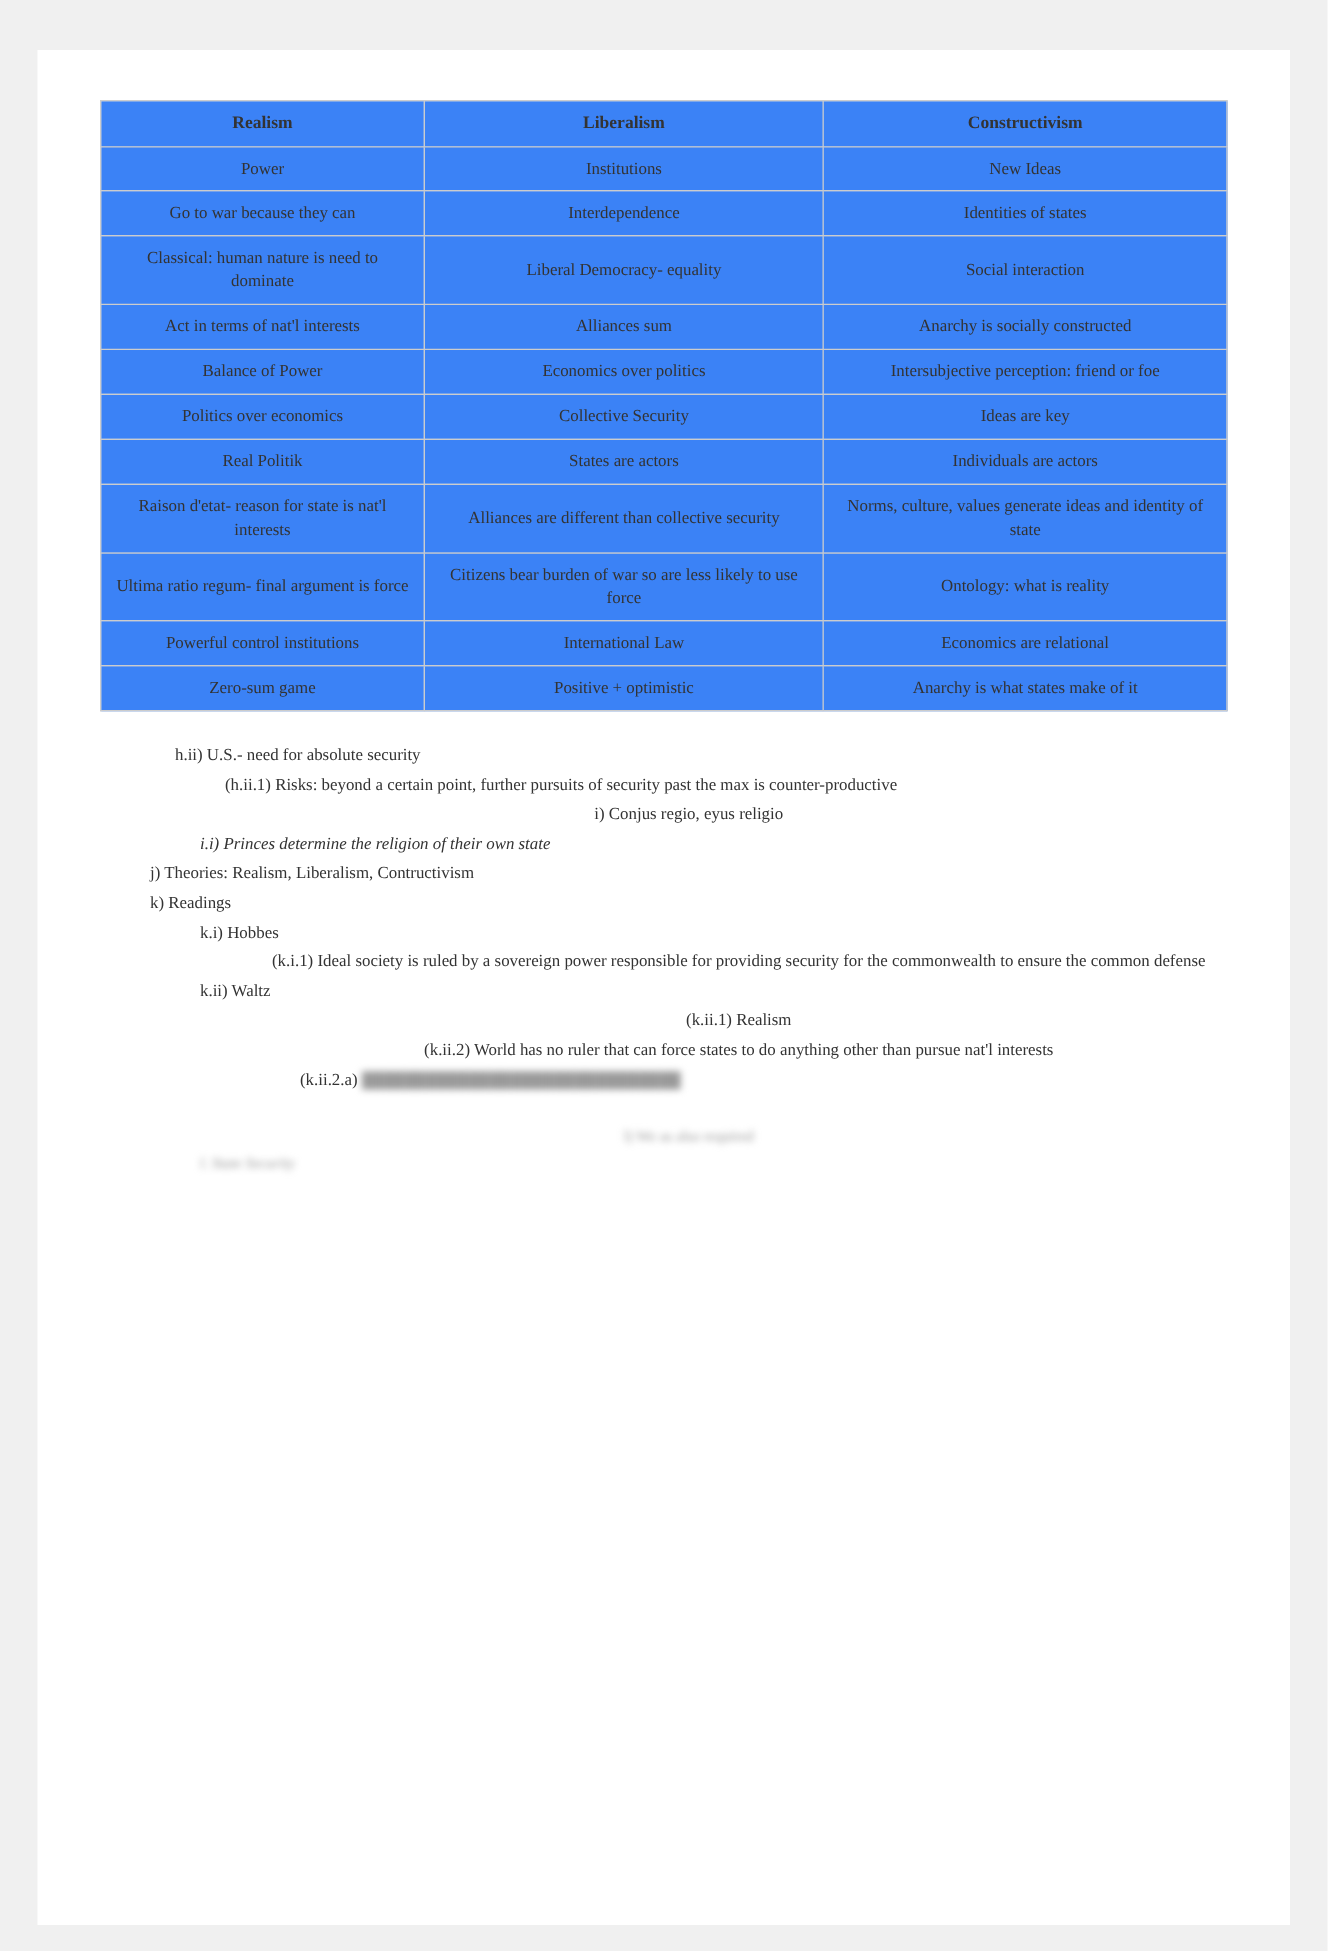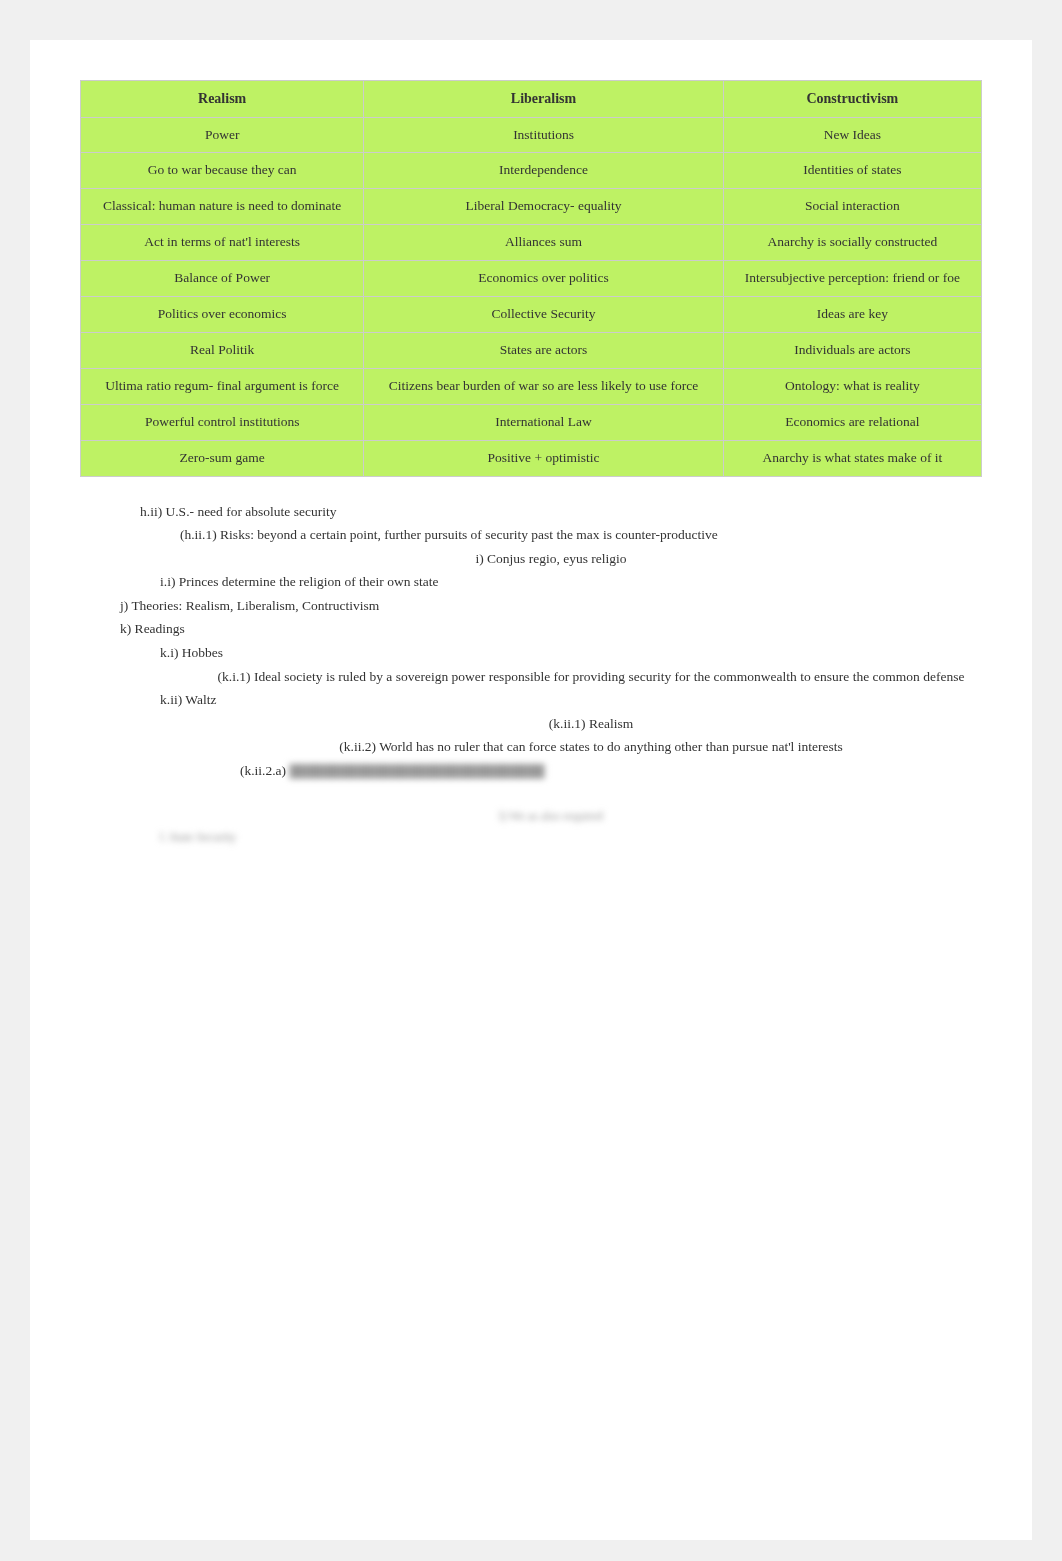--- a/index.html
+++ b/index.html
@@ -25,21 +25,21 @@
       border-collapse: collapse;
       margin-bottom: 24px;
       background: #e8e8e8;
     }
 
     .comparison-table td {
       border: 1px solid #ccc;
       padding: 8px 12px;
       text-align: center;
       vertical-align: middle;
-      background: #bef264;
+      background: #3b82f6;
       font-size: 13.5px;
       line-height: 1.4;
     }
 
     .comparison-table tr:first-child td {
       font-weight: bold;
       font-size: 14px;
     }
 
     
@@ -49,21 +49,21 @@
       line-height: 1.6;
     }
 
     .outline-item {
       margin: 2px 0;
     }
 
     .level-h { padding-left: 40px; margin-top: 20px; }
     .level-h-sub { padding-left: 80px; }
     .level-i { padding-left: 20px; text-align: center; }
-    .level-i-sub { padding-left: 60px; }
+    .level-i-sub { padding-left: 60px; font-style: italic; }
     .level-j { padding-left: 20px; }
     .level-k { padding-left: 20px; }
     .level-k-sub { padding-left: 60px; }
     .level-k-sub2 { padding-left: 100px; text-align: center; }
     .level-k-sub3a { padding-left: 140px; }
 
     .blurred {
       filter: blur(3px);
       color: #999;
       font-size: 12px;
@@ -109,20 +109,25 @@
     </tr>
     <tr>
       <td>Politics over economics</td>
       <td>Collective Security</td>
       <td>Ideas are key</td>
     </tr>
     <tr>
       <td>Real Politik</td>
       <td>States are actors</td>
       <td>Individuals are actors</td>
+    </tr>
+    <tr>
+      <td>Raison d'etat- reason for state is nat'l interests</td>
+      <td>Alliances are different than collective security</td>
+      <td>Norms, culture, values generate ideas and identity of state</td>
     </tr>
     <tr>
       <td>Ultima ratio regum- final argument is force</td>
       <td>Citizens bear burden of war so are less likely to use force</td>
       <td>Ontology: what is reality</td>
     </tr>
     <tr>
       <td>Powerful control institutions</td>
       <td>International Law</td>
       <td>Economics are relational</td>

